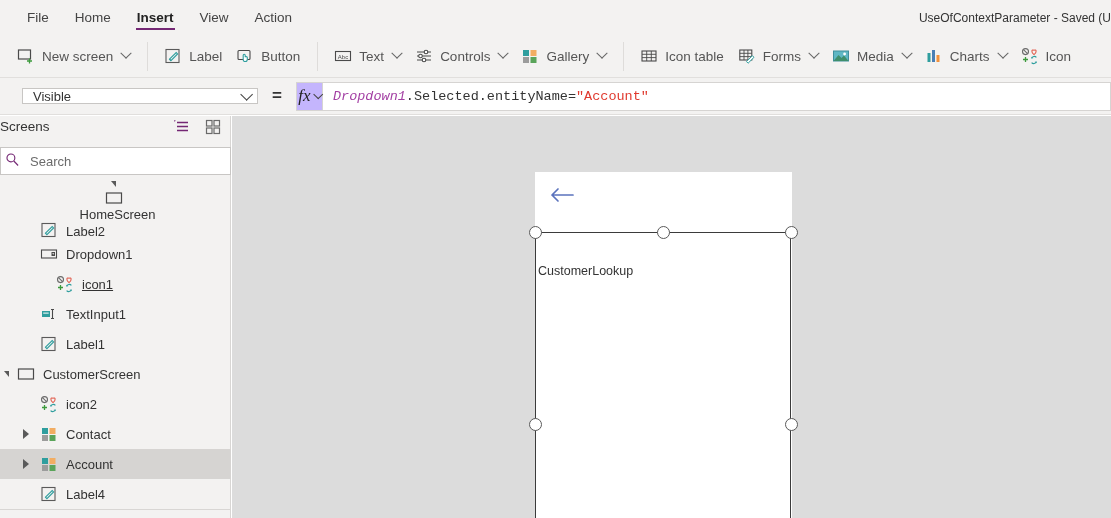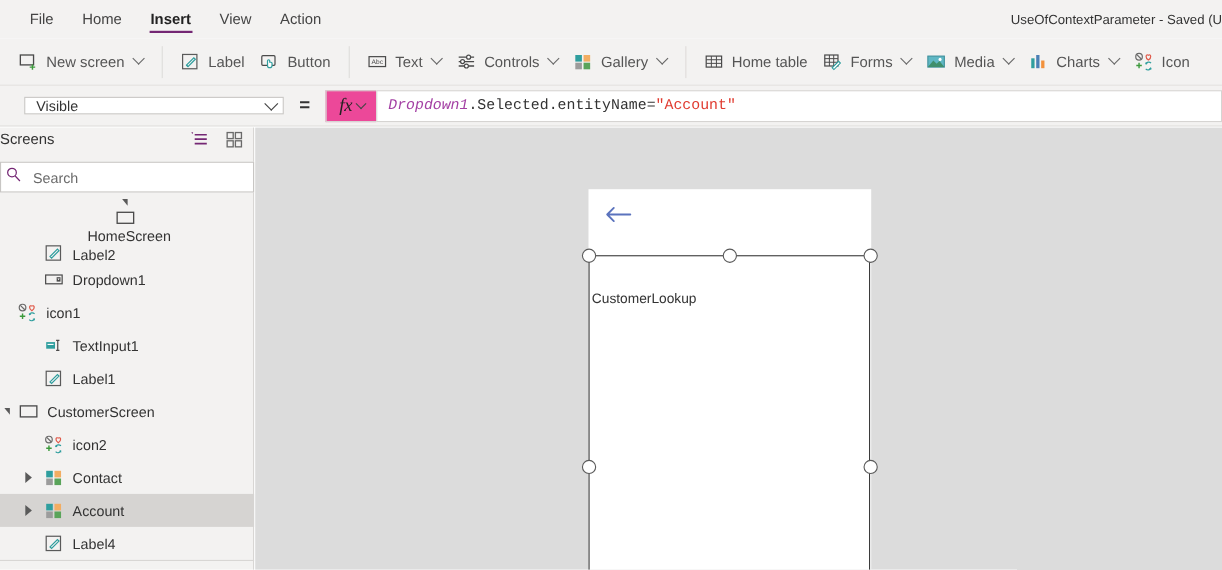--- a/index.html
+++ b/index.html
@@ -84,21 +84,21 @@
     font-size:13px; color:#333;
     cursor:default;
   }
   .sel-caret {
     width:9px; height:9px;
     border-right:1.3px solid #444; border-bottom:1.3px solid #444;
     transform:rotate(45deg) translateY(-3px);
   }
   .eq { margin:0 14px; font-size:17px; color:#333; font-weight:bold; }
   .fx-box {
-    width:46px; height:29px; background:#ec4899;
+    width:26px; height:29px; background:#c4b5fd;
     border:1px solid #d6d4d2;
     border-right:none;
     display:flex; align-items:center; justify-content:center; gap:3px;
     cursor:default;
   }
   .fx-glyph { font-family:"Liberation Serif", serif; font-style:italic; font-size:17px; color:#222; }
   .fx-caret { width:7px; height:7px; border-right:1.2px solid #444; border-bottom:1.2px solid #444; transform:rotate(45deg) translate(-1px,-2px);}
   .formula-input {
     flex:1; height:29px; background:#fff;
     border:1px solid #d6d4d2;
@@ -297,21 +297,21 @@
     </div>
 
     <div class="rb-group">
       <div class="rb-btn">
         <span class="rb-ico">
           <svg viewBox="0 0 18 18" width="18" height="18">
             <rect x="2" y="4" width="14" height="10" fill="none" stroke="#4a4a4a" stroke-width="1.1"></rect>
             <path d="M2 7.3h14 M2 10.6h14 M6.7 4v10 M11.3 4v10" stroke="#4a4a4a" stroke-width="0.9"></path>
           </svg>
         </span>
-        <span>Home table</span>
+        <span>Icon table</span>
       </div>
       <div class="rb-btn">
         <span class="rb-ico">
           <svg viewBox="0 0 18 18" width="18" height="18">
             <rect x="1.8" y="3" width="12" height="10" fill="none" stroke="#4a4a4a" stroke-width="1.1"></rect>
             <path d="M1.8 6.3h12 M1.8 9.6h12 M6 3v10 M9.9 3v10" stroke="#4a4a4a" stroke-width="0.9"></path>
             <path d="M8.5 14.6 L14.4 8.7 L16 10.3 L10.1 16.2 Z" fill="#fff" stroke="#2f9e9e" stroke-width="1"></path>
           </svg>
         </span>
         <span>Forms</span>
@@ -433,21 +433,21 @@
         <span class="tree-ico">
           <svg viewBox="0 0 18 18" width="18" height="18">
             <rect x="1.5" y="5" width="15" height="8" fill="none" stroke="#4a4a4a" stroke-width="1.1"></rect>
             <rect x="11.5" y="7" width="3.5" height="4" fill="#4a4a4a"></rect>
             <path d="M12.2 8.2 h2.1 l-1.05 1.5 z" fill="#fff"></path>
           </svg>
         </span>
         <span class="tree-label">Dropdown1</span>
       </div>
 
-      <div class="tree-row" style="padding-left:16px;">
+      <div class="tree-row" style="padding-left:56px;text-decoration:underline;">
         <span class="tree-ico">
           <svg viewBox="0 0 18 18" width="18" height="18">
             <circle cx="4.5" cy="4.6" r="3" fill="none" stroke="#6a6a6a" stroke-width="1.1"></circle>
             <path d="M2.5 2.6 L6.5 6.6" stroke="#6a6a6a" stroke-width="1.1"></path>
             <path d="M13 7.6 C9.8 5.3 10.6 2 13 3.2 C15.4 2 16.2 5.3 13 7.6 Z" fill="none" stroke="#e05a4a" stroke-width="1.1"></path>
             <path d="M4.5 10v5 M2 12.5h5" stroke="#3c9a3c" stroke-width="1.3"></path>
             <path d="M10.6 11.4 a2.8 2.8 0 0 1 4.8 -1 M15.4 14.6 a2.8 2.8 0 0 1 -4.8 1" fill="none" stroke="#2f9e9e" stroke-width="1.1"></path>
             <path d="M10.2 9.7 l.5 1.9 l1.8 -.6 z M15.8 16.3 l-.5 -1.9 l-1.8 .6 z" fill="#2f9e9e"></path>
           </svg>
         </span>

